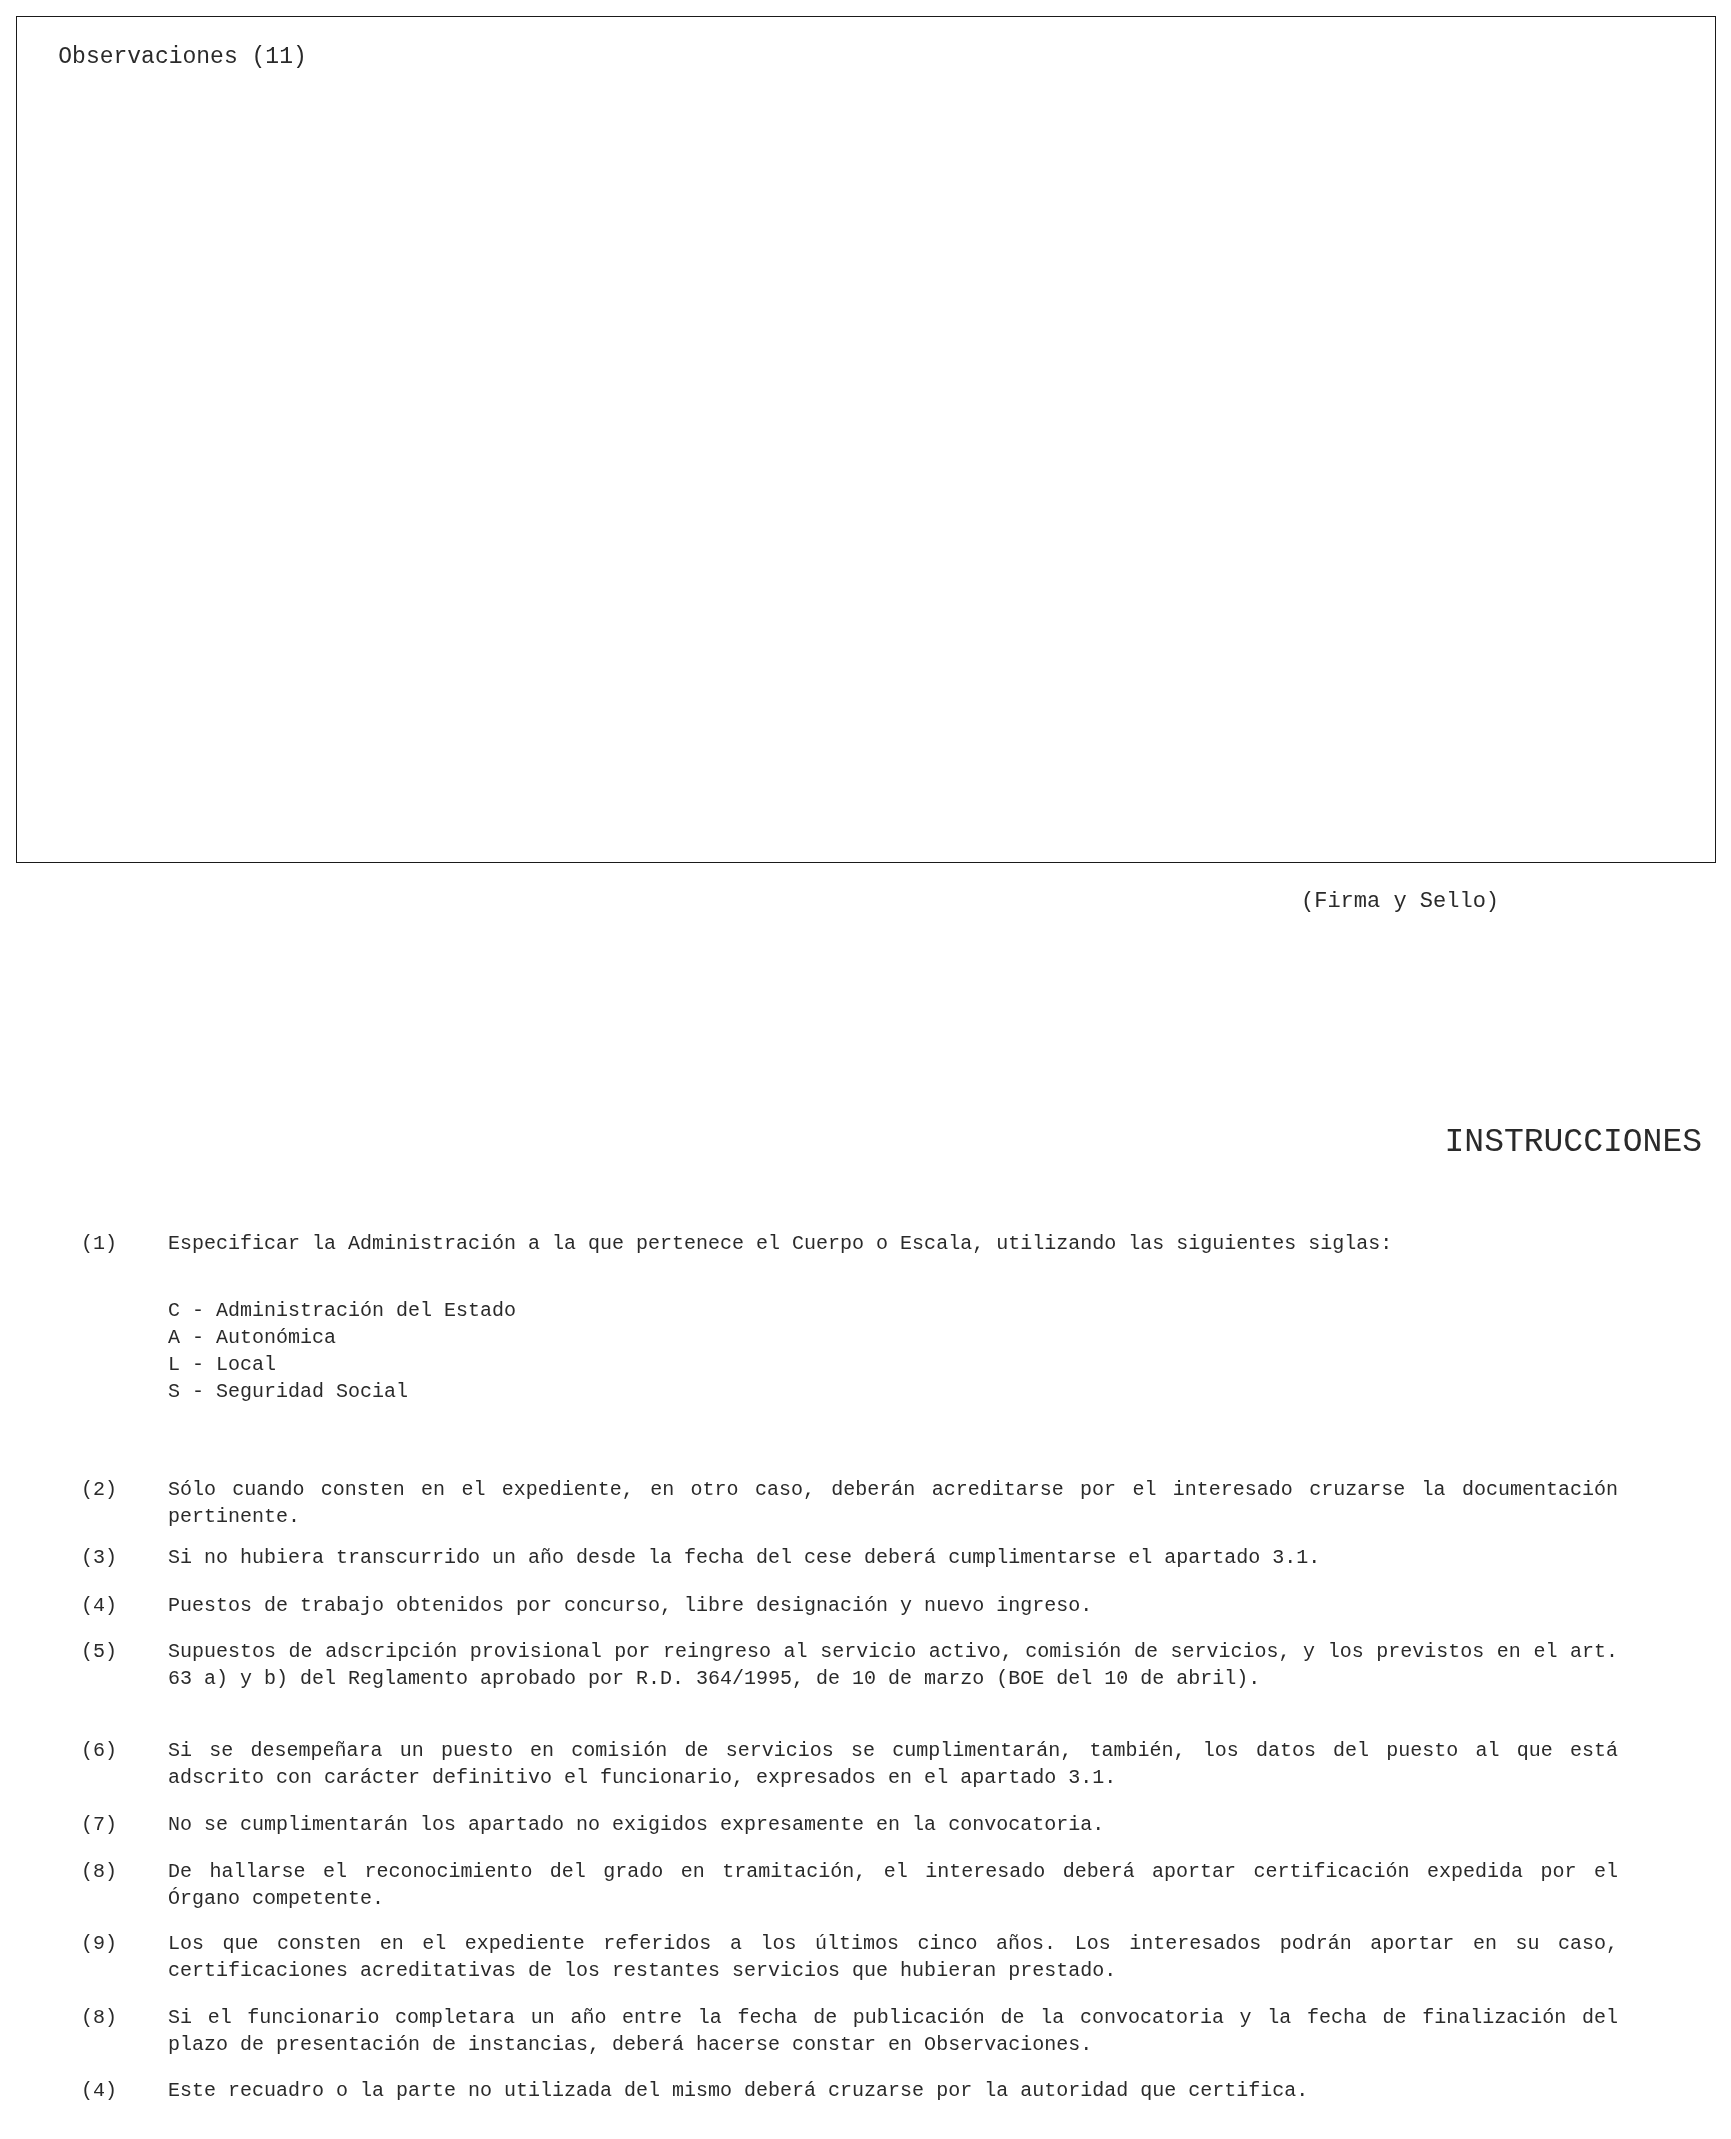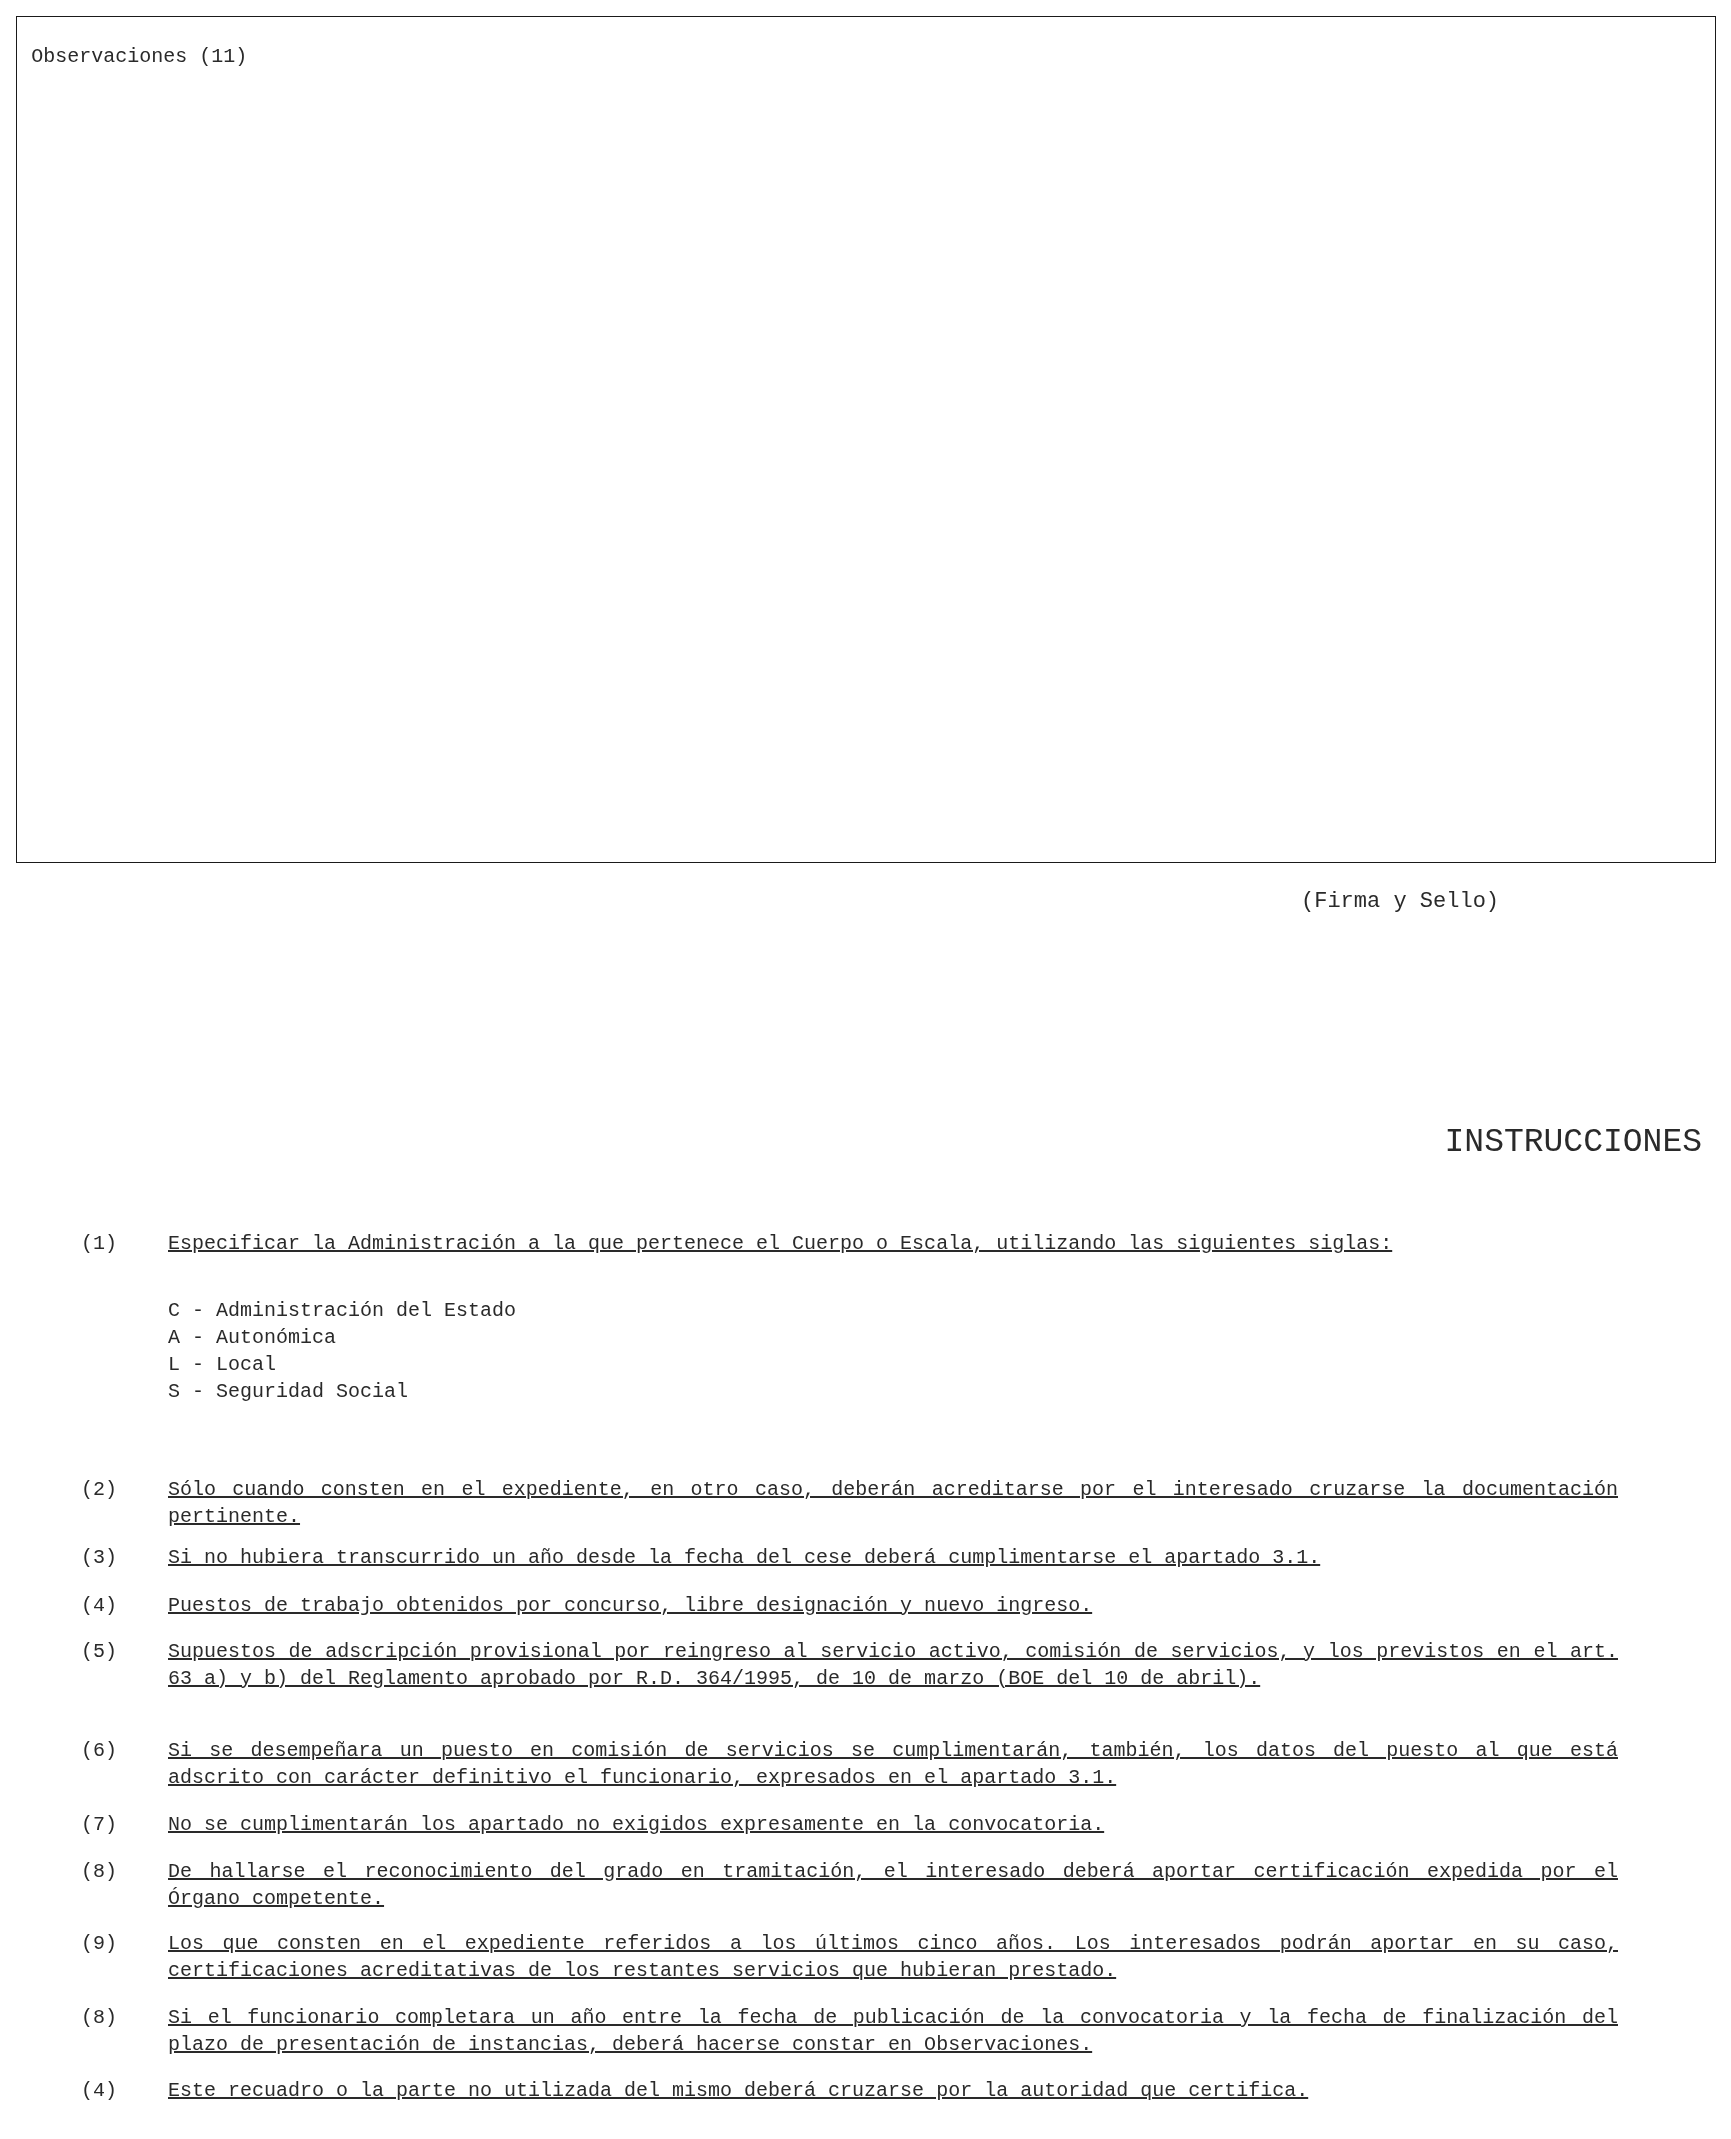--- a/index.html
+++ b/index.html
@@ -18,23 +18,23 @@
   .obs-box {
     position: absolute;
     left: 16.3px;
     top: 16.3px;
     width: 1698px;
     height: 845px;
     border: 1.6px solid #1a1a1a;
   }
   .obs-label {
     position: absolute;
-    left: 14px;
+    left: 41px;
     top: 26px;
-    font-size: 20px;
+    font-size: 23px;
     line-height: 28px;
     white-space: pre;
   }
   .firma {
     position: absolute;
     left: 1289px;
     top: 888px;
     font-size: 22px;
     line-height: 28px;
     white-space: pre;
@@ -63,21 +63,20 @@
     width: 84px;
     text-align: right;
     white-space: pre;
   }
   .note .text {
     position: absolute;
     left: 135px;
     width: 1450px;
     text-align: justify;
     text-align-last: left;
-    text-decoration: underline;
   }
   .siglas {
     position: absolute;
     left: 168px;
     font-size: 20px;
     line-height: 27px;
   }
   .siglas div {
     white-space: pre;
   }

